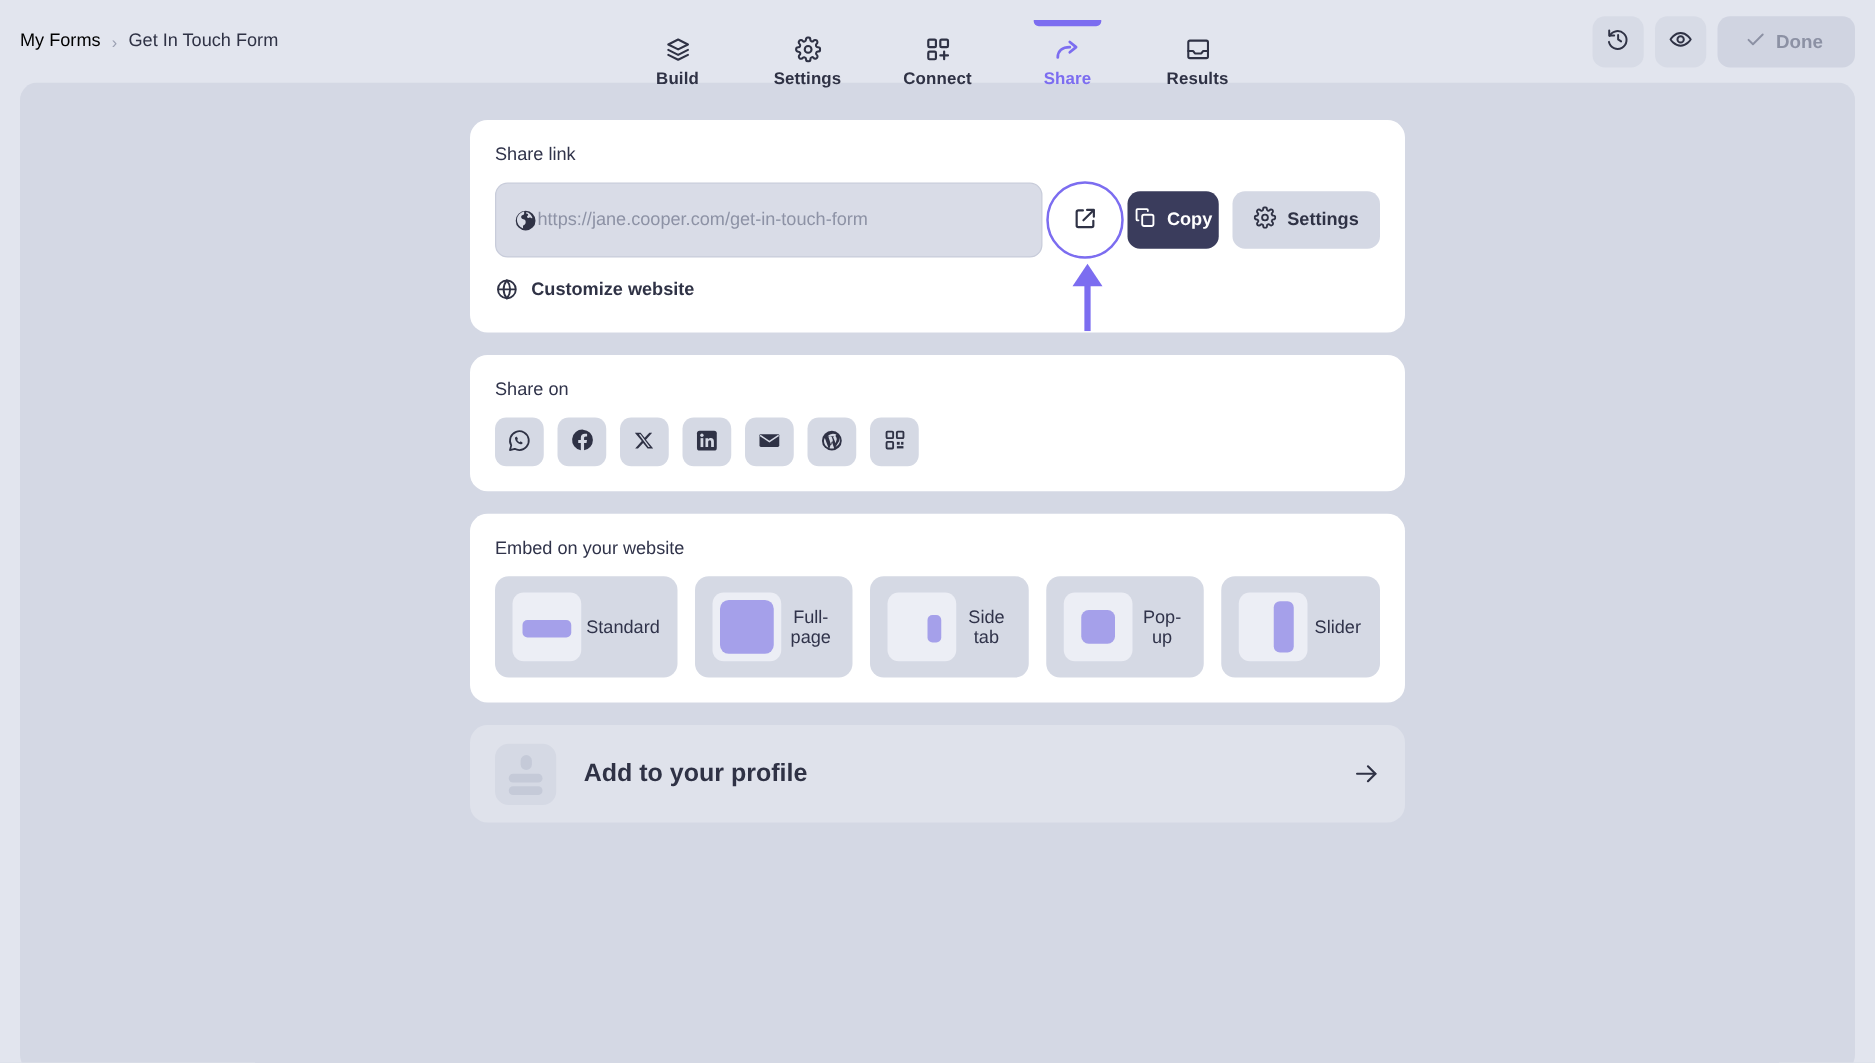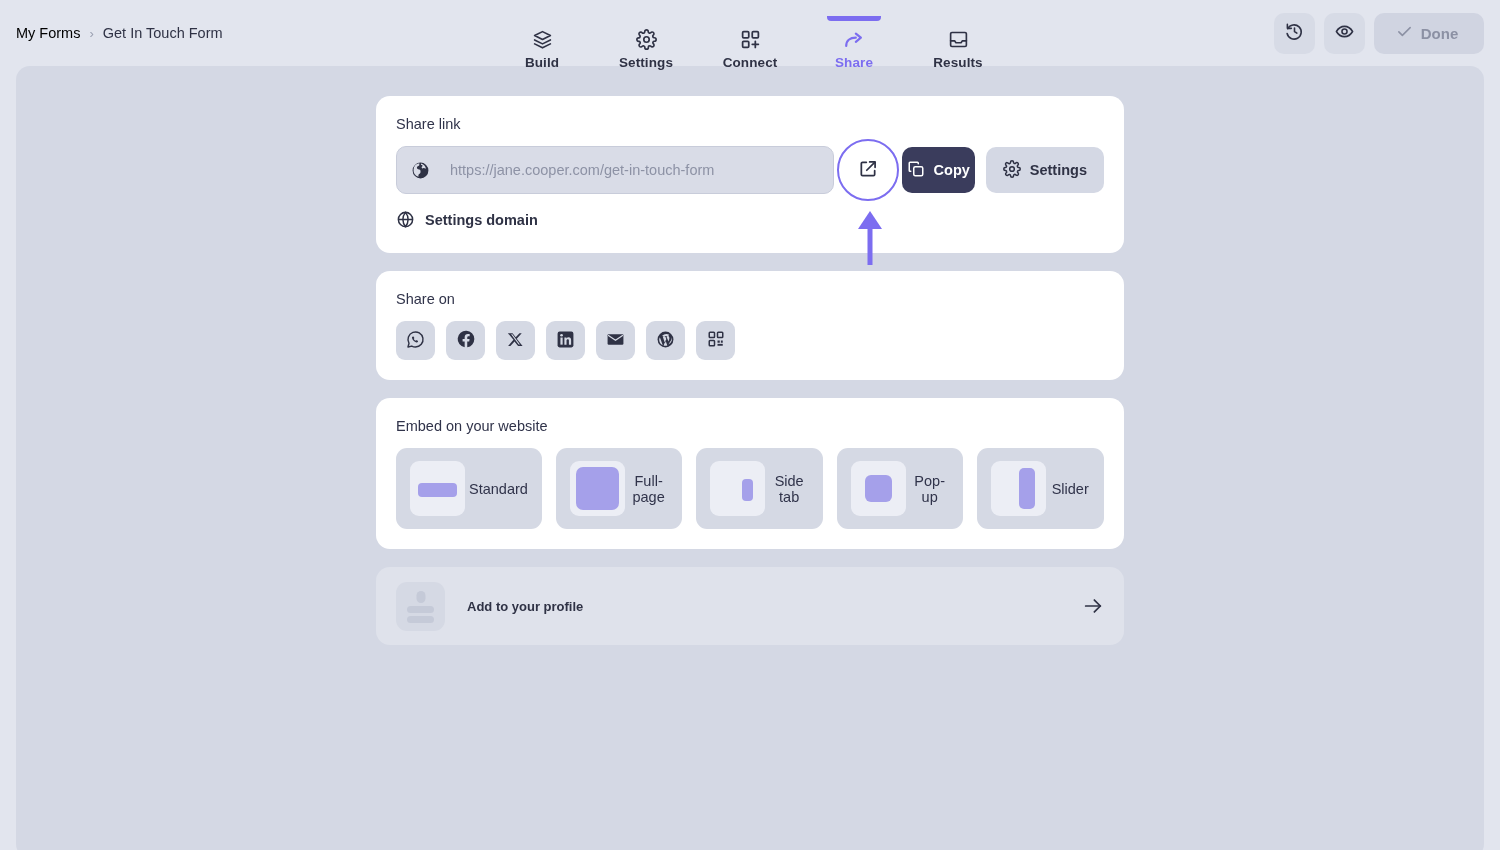--- a/index.html
+++ b/index.html
@@ -121,27 +121,27 @@
   .card-title {
     font-size: 14.5px;
     color: #30334a;
     margin-bottom: 14px;
   }
 
   
   .link-row { display: flex; align-items: center; gap: 11px; }
   .url-field {
     flex: 1;
-    height: 48px;
+    height: 60px;
     background: #d9dce7;
     border: 1px solid #c8ccda;
     border-radius: 10px;
     display: flex; align-items: center;
     padding: 0 14px;
-    gap: 20px;
+    gap: 0;
     overflow: hidden;
   }
   .url-text {
     font-size: 14.5px;
     color: #8d92a5;
     white-space: nowrap;
   }
   .globe-solid { flex: 0 0 auto; color: #2f3245; display:flex; }
 
   .ext-btn {
@@ -284,21 +284,21 @@
   .profile-thumb .bar {
     position: absolute;
     left: 11px; right: 11px;
     height: 7px;
     border-radius: 4px;
     background: #c5cad8;
   }
   .profile-thumb .bar1 { top: 24px; }
   .profile-thumb .bar2 { top: 34px; }
   .profile-label {
-    font-size: 13px; font-weight: bold; color: #2f3245;
+    font-size: 20px; font-weight: bold; color: #2f3245;
   }
   .profile-arrow { margin-left: auto; color: #2f3245; display:flex; }
 </style>
 </head>
 <body>
 
 <div class="header">
 
   <div class="breadcrumb">
     <span>My Forms</span>
@@ -449,21 +449,21 @@
       </div>
 
       <div class="customize">
         <span style="display:flex">
           <svg width="19" height="19" viewBox="0 0 24 24" fill="none" stroke="currentColor" stroke-width="1.9">
             <circle cx="12" cy="12" r="9"></circle>
             <path d="M3 12h18"></path>
             <path d="M12 3a14 14 0 0 1 0 18 14 14 0 0 1 0-18z"></path>
           </svg>
         </span>
-        <span>Settings domain</span>
+        <span>Customize website</span>
       </div>
     </div>
 
     <div class="card">
       <div class="card-title">Share on</div>
       <div class="social-row">
 
         <button class="social-btn">
           <span>
             <svg width="19" height="19" viewBox="0 0 24 24" fill="none" stroke="currentColor" stroke-width="1.8" stroke-linecap="round" stroke-linejoin="round">

